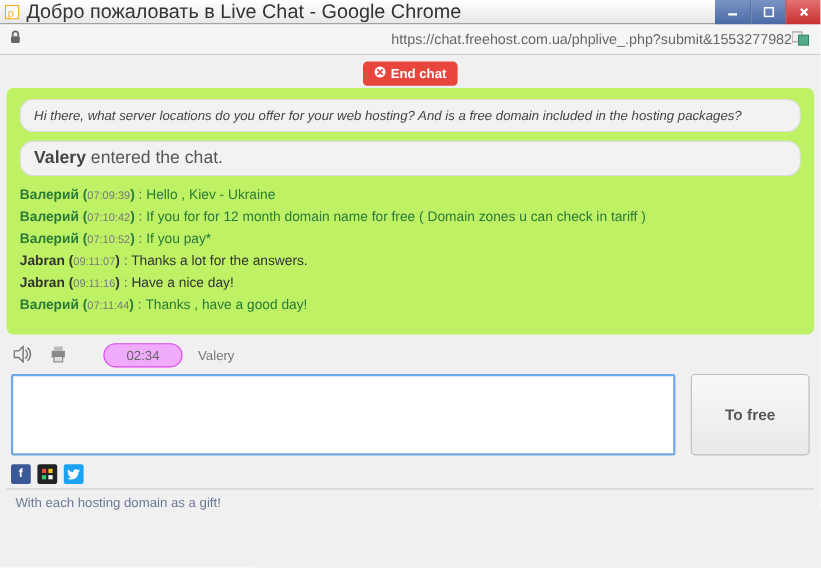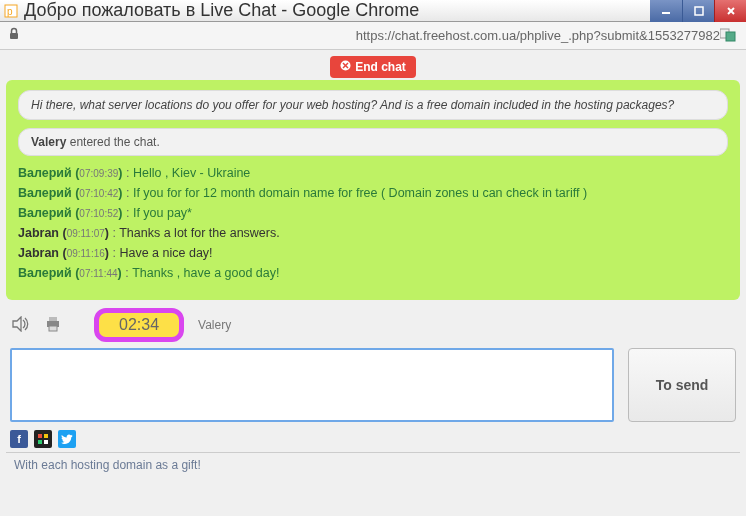--- a/index.html
+++ b/index.html
@@ -20,35 +20,35 @@
 .addrbar .trans { width:18px; height:18px; }
 
 .chat-wrap { background:#f0f0f0; padding: 6px; height: calc(516px - 22px - 28px); display:flex; flex-direction:column; }
 
 .endchat-row { display:flex; justify-content:center; }
 .endchat { background:#e8453c; color:#fff; font-size:12px; font-weight:bold; padding:4px 10px; border-radius:4px; display:flex; align-items:center; gap:4px; cursor:pointer; }
 
 .chat-panel { background:#bef264; border-radius:6px; padding:10px 12px 14px 12px; margin-top:2px; flex:0 0 auto; }
 
 .bubble { background:#f2f2f2; border:1px solid #ddd; border-radius:12px; padding:7px 12px; font-size:12px; font-style:italic; color:#444; margin-bottom:8px; }
-.sysmsg { background:#f2f2f2; border:1px solid #ddd; border-radius:12px; padding:6px 12px; font-size:12px; color:#555; margin-bottom:10px; }
+.sysmsg { background:#f2f2f2; border:1px solid #ddd; border-radius:12px; padding:6px 12px; font-size:16px; color:#555; margin-bottom:10px; }
 .sysmsg strong { color:#444; font-style:normal; }
 
 .line { font-size:12.5px; margin:6px 0; color:#333; }
 .line .who { font-weight:bold; }
 .line .ts { font-size:10px; color:#777; }
 .line.agent .who { color:#2a7a3a; }
 .line.agent .msg { color:#2a7a3a; }
 .line.user .who { color:#333; }
 .line.user .msg { color:#333; }
 .line .colon { color:#666; }
 
 .toolbar { display:flex; align-items:center; gap:14px; padding:8px 6px 6px 6px; font-size:12px; color:#777; }
 .toolbar .spacer { width:4px; }
-.pill { background:#fde047; border:5px solid #d946ef; border-radius:12px; padding:3px 20px; font-size:16px; color:#666; }
+.pill { background:#f0abfc; border:1px solid #d946ef; border-radius:12px; padding:3px 20px; font-size:12px; color:#666; }
 .icon-btn { cursor:pointer; color:#666; }
 
 .input-row { display:flex; gap:14px; padding: 0 4px; }
 .chat-input { flex:1; height:74px; border:2px solid #6fa8e8; border-radius:2px; background:#fff; resize:none; padding:6px; font-family:inherit; font-size:13px; outline:none; }
 .send-btn { width:108px; height:74px; background:linear-gradient(#f8f8f8,#e9e9e9); border:1px solid #bbb; border-radius:4px; font-size:14px; font-weight:bold; color:#555; cursor:pointer; }
 
 .social-row { display:flex; gap:6px; padding:8px 4px 4px 4px; }
 .sbtn { width:18px; height:18px; border-radius:2px; display:flex; align-items:center; justify-content:center; font-size:11px; color:#fff; font-weight:bold; cursor:pointer; }
 .fb { background:#3b5998; }
 .gp { background:#222; }
@@ -146,21 +146,21 @@
           <rect x="5" y="10" width="8" height="5" fill="#ddd" stroke="#888"></rect>
         </svg>
     </span>
     <span class="spacer"></span>
     <span class="pill">02:34</span>
     <span>Valery</span>
   </div>
 
   <div class="input-row">
     <textarea class="chat-input" placeholder="" style=""></textarea>
-    <button class="send-btn">To send</button>
+    <button class="send-btn">To free</button>
   </div>
 
   <div class="social-row">
     <div class="sbtn fb">f</div>
     <div class="sbtn gp">
         <svg width="10" height="10">
           <rect x="0" y="0" width="4" height="4" fill="#e74c3c"></rect>
           <rect x="6" y="0" width="4" height="4" fill="#f1c40f"></rect>
           <rect x="0" y="6" width="4" height="4" fill="#2ecc71"></rect>
           <rect x="6" y="6" width="4" height="4" fill="#fff"></rect>

